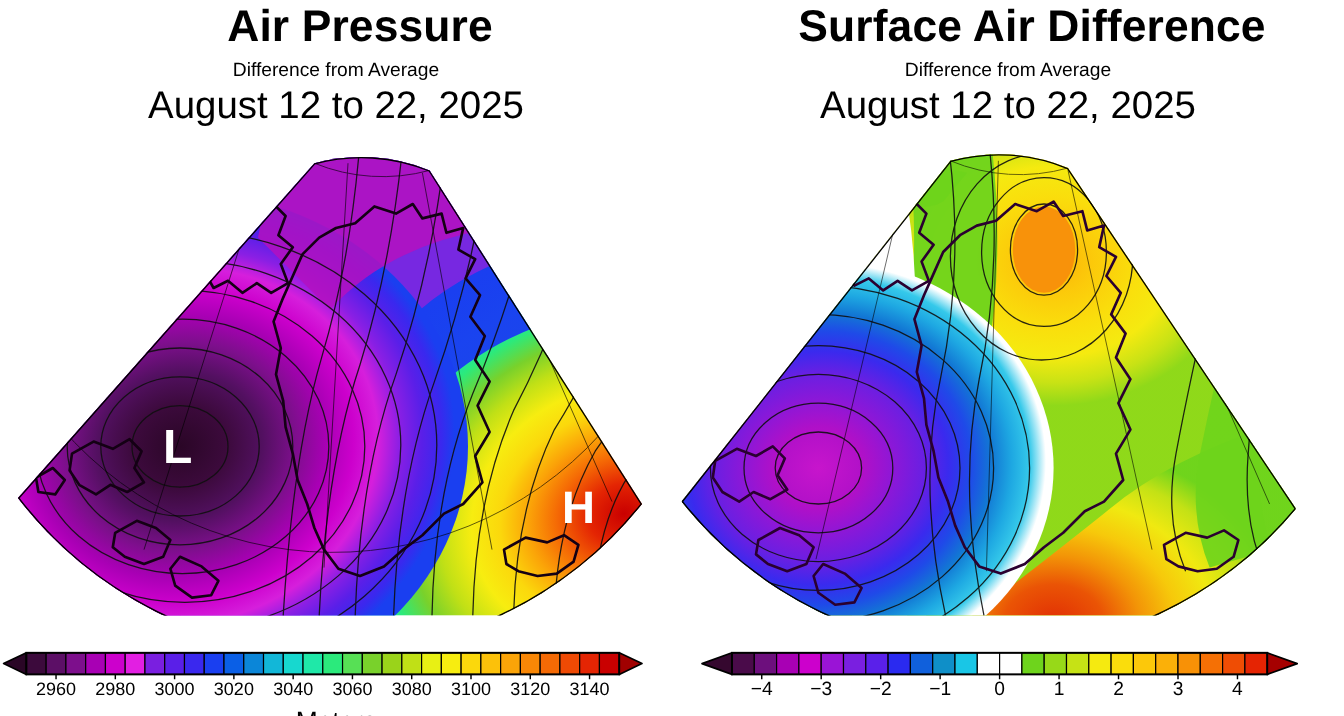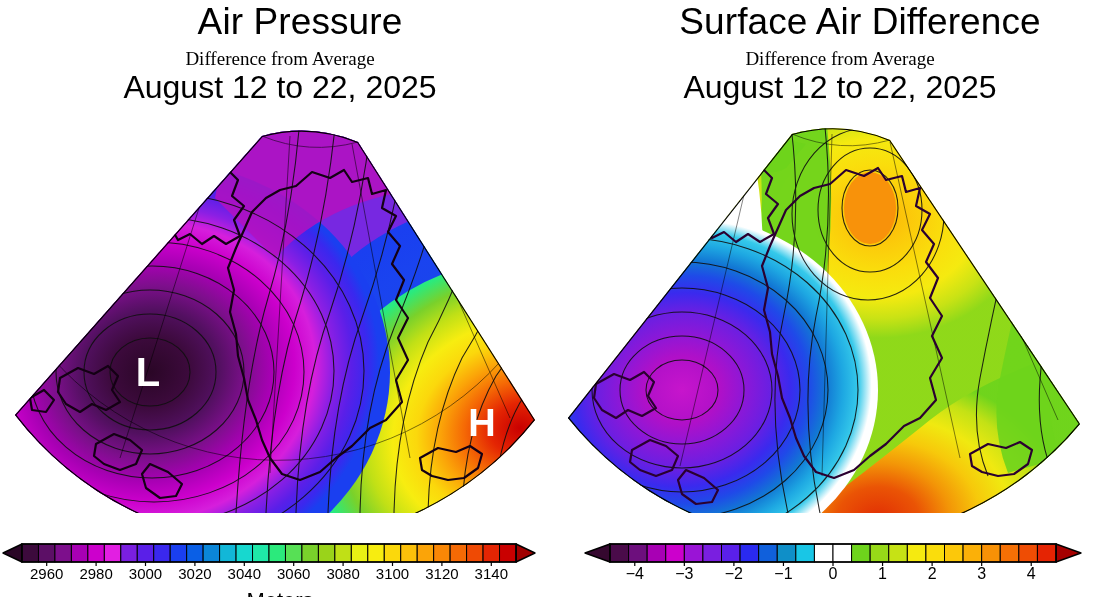--- a/index.html
+++ b/index.html
@@ -4,22 +4,22 @@
 <style>
   html,body{margin:0;padding:0;background:#ffffff;}
   body{width:1120px;height:597px;overflow:hidden;
        font-family:"Liberation Sans","DejaVu Sans",sans-serif;color:#000;}
   .page{position:relative;width:1120px;height:597px;}
   .panel{position:absolute;top:0;width:560px;height:597px;}
   .panel-left{left:0;}
   .panel-right{left:560px;}
 
   .titles{position:absolute;top:0;left:0;width:560px;text-align:center;}
-  .title-main{font-size:37px;line-height:44px;font-weight:400;letter-spacing:.1px;padding-left:40px;}
-  .title-sub{font-size:19px;line-height:29px;font-weight:400;font-family:Liberation Serif, serif;}
+  .title-main{font-size:37px;line-height:44px;font-weight:700;letter-spacing:.1px;padding-left:40px;}
+  .title-sub{font-size:16px;line-height:29px;font-weight:400;}
   .title-date{font-size:32px;line-height:29px;font-weight:400;}
 
   .map-wrap{position:absolute;top:128px;left:0;width:560px;height:385px;}
   .map-svg{display:block;width:560px;height:385px;}
 
   .cbar-wrap{position:absolute;left:0;width:560px;top:536px;height:77px;}
   .cbar-svg{display:block;width:560px;height:48px;}
   .cbar-unit{text-align:center;font-size:22px;line-height:26px;margin-top:4px;}
 
   .hl-label{font-weight:700;fill:#ffffff;font-family:"Liberation Sans","DejaVu Sans",sans-serif;}

